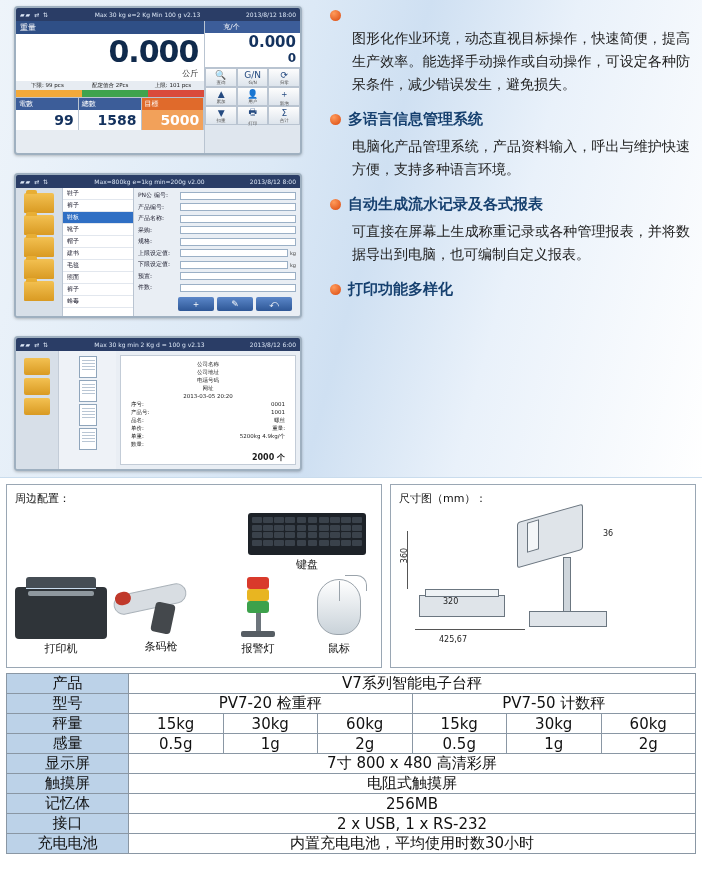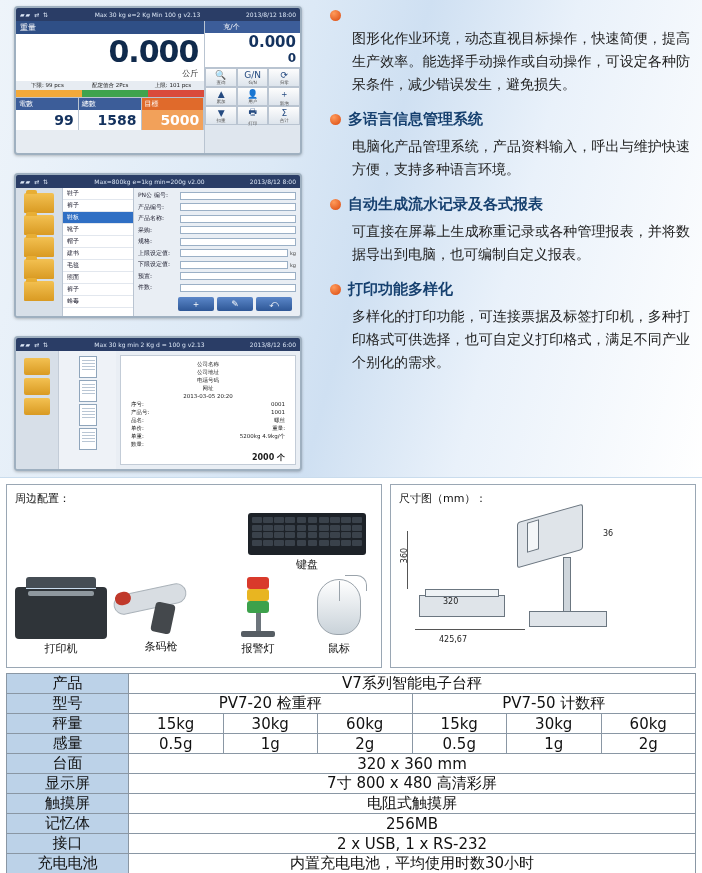--- a/index.html
+++ b/index.html
@@ -398,21 +398,20 @@
             <span class="dot"></span>
             <span>自动生成流水记录及各式报表</span>
           </h3>
         <p>可直接在屏幕上生成称重记录或各种管理报表，并将数据导出到电脑，也可编制自定义报表。</p>
       </div>
       <div class="bl">
         <h3>
             <span class="dot"></span>
             <span>打印功能多样化</span>
           </h3>
-        <p>多样化的打印功能，可连接票据及标签打印机，多种打印格式可供选择，也可自定义打印格式，满足不同产业个别化的需求。</p>
       </div>
     </div>
 
   </div>
 
   <div class="mid">
 
     <div class="panel p1">
       <div class="ptitle">周边配置：</div>
 
@@ -558,24 +557,20 @@
     <tr>
       <td class="h">感量</td>
       <td>0.5g</td>
       <td>1g</td>
       <td>2g</td>
       <td>0.5g</td>
       <td>1g</td>
       <td>2g</td>
     </tr>
     <tr>
-      <td class="h">台面</td>
-      <td colspan="6">320 x 360 mm</td>
-    </tr>
-    <tr>
       <td class="h">显示屏</td>
       <td colspan="6">7寸 800 x 480 高清彩屏</td>
     </tr>
     <tr>
       <td class="h">触摸屏</td>
       <td colspan="6">电阻式触摸屏</td>
     </tr>
     <tr>
       <td class="h">记忆体</td>
       <td colspan="6">256MB</td>

